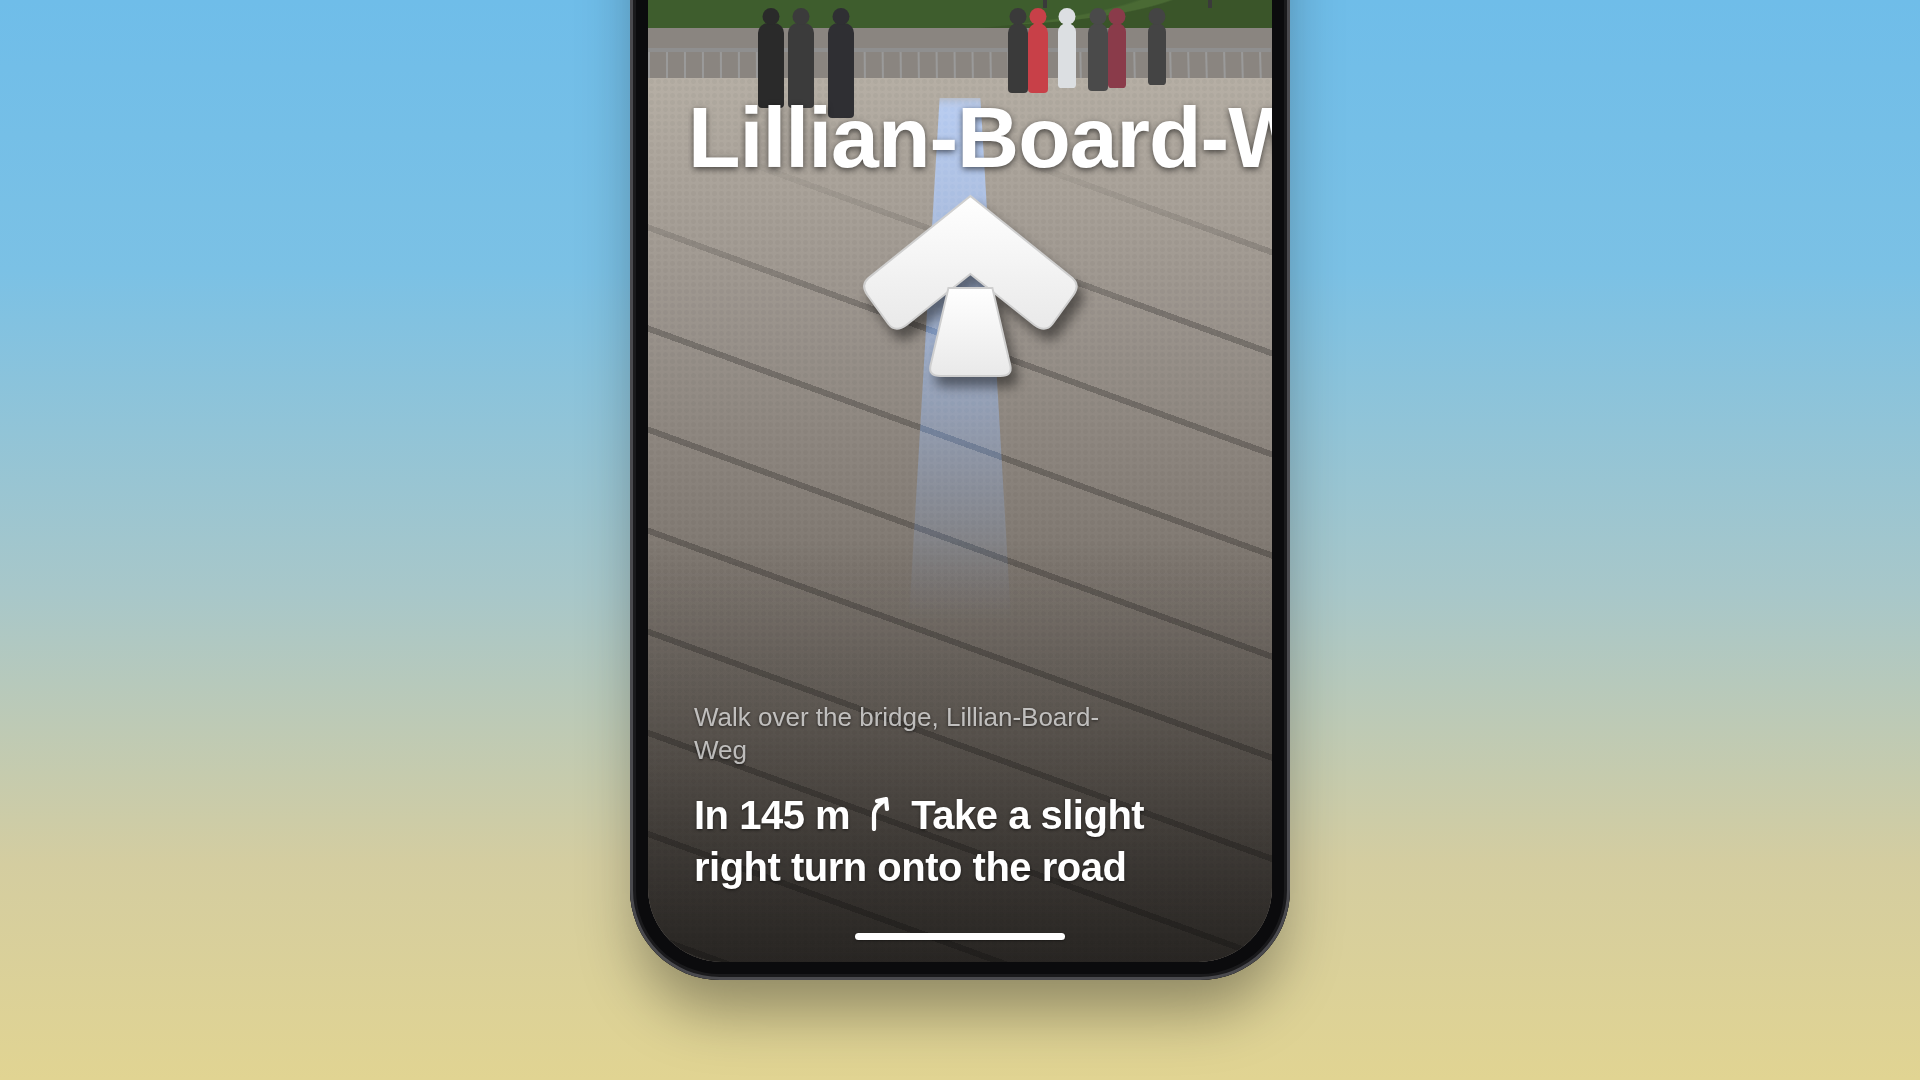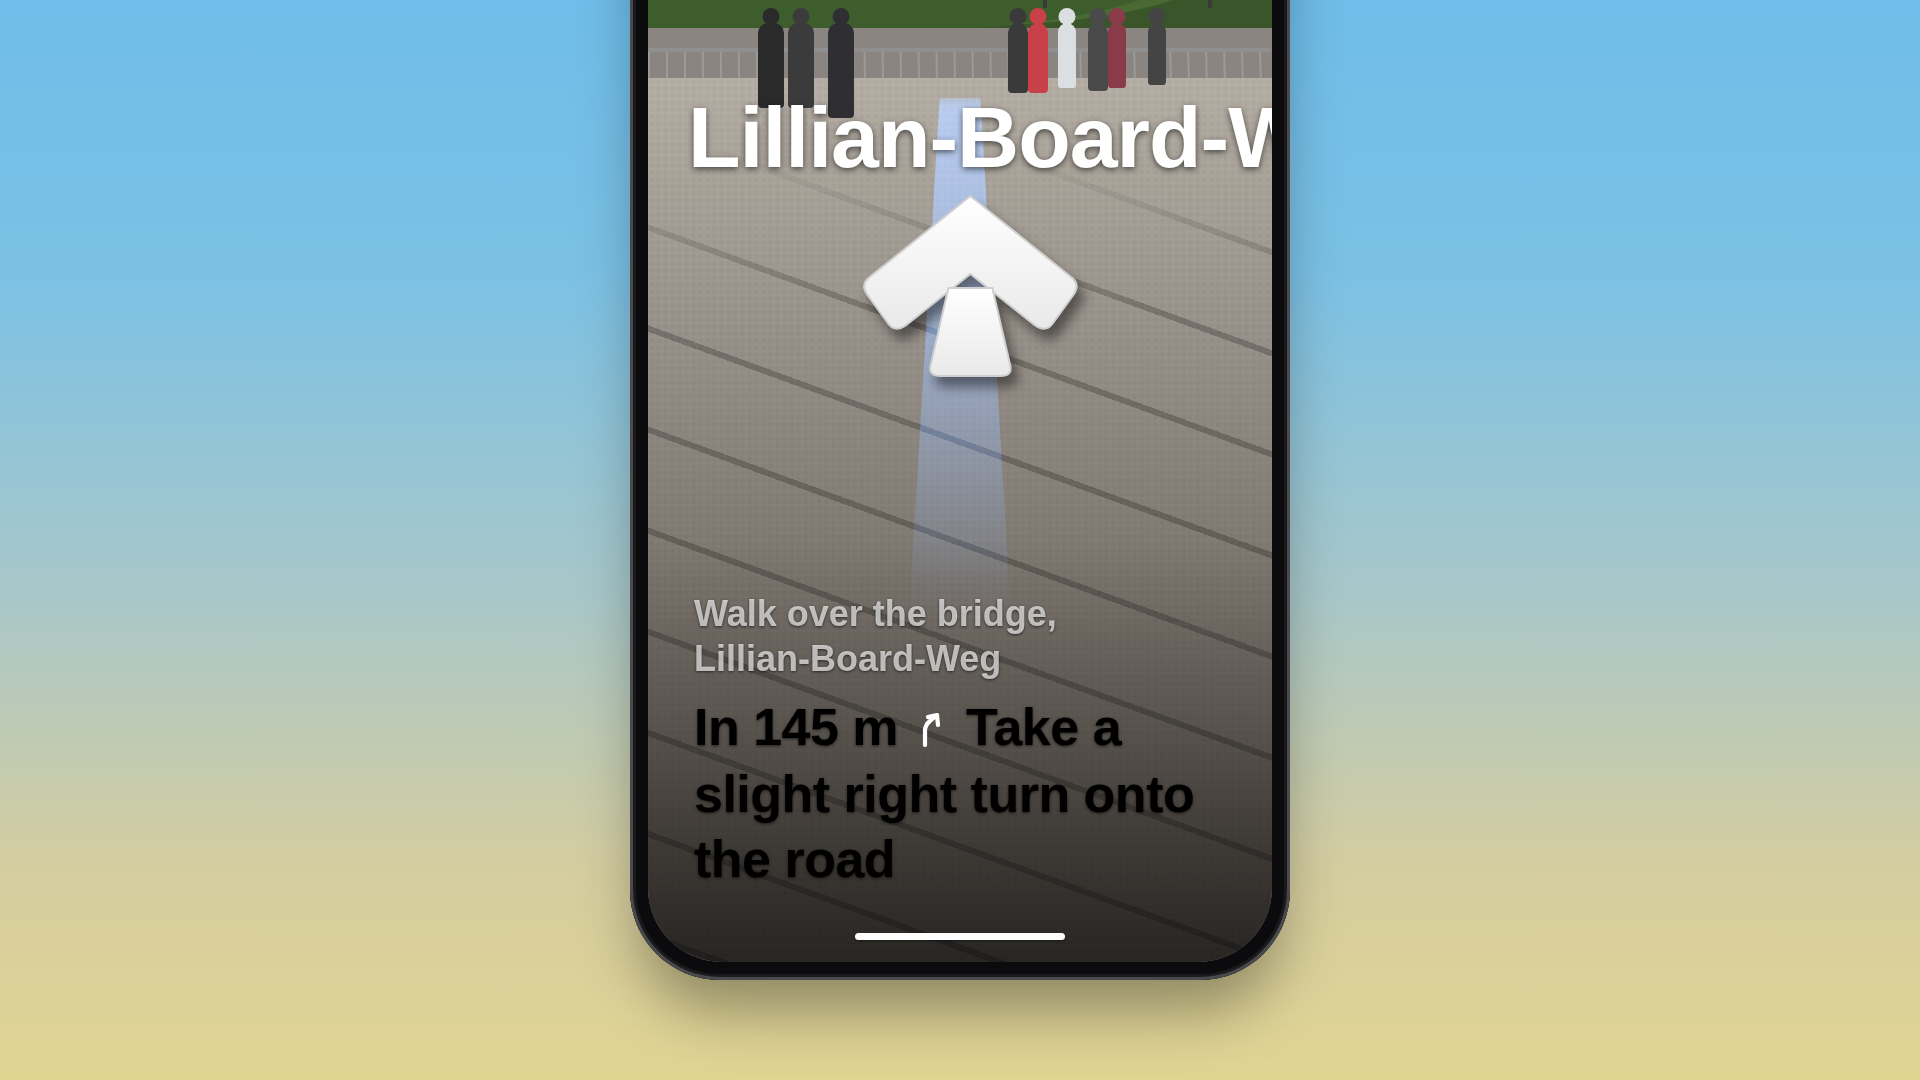--- a/index.html
+++ b/index.html
@@ -149,32 +149,32 @@
   .bottom-grad {
     position:absolute; left:0; right:0; bottom:0; height: 420px;
     background: linear-gradient(to top, rgba(10,10,10,.55) 0%, rgba(10,10,10,.25) 45%, rgba(10,10,10,0) 100%);
   }
   .directions {
     position:absolute; left: 46px; right: 46px; bottom: 70px;
     color:#fff;
     text-shadow: 0 1px 3px rgba(0,0,0,.6);
   }
   .dir-secondary {
-    font-size: 36px;
+    font-size: 26px;
+    line-height: 1.25;
+    font-weight: 400;
+    color: rgba(255,255,255,.68);
+    margin-bottom: 24px;
+    max-width: 440px;
+  }
+  .dir-primary {
+    font-size: 40px;
     line-height: 1.25;
     font-weight: 700;
-    color: rgba(255,255,255,.68);
-    margin-bottom: 14px;
-    max-width: 440px;
-  }
-  .dir-primary {
-    font-size: 52px;
-    line-height: 1.25;
-    font-weight: 700;
-    color:#000000;
+    color:#ffffff;
     letter-spacing: -.5px;
   }
   .dir-primary .icon-inline {
     display:inline-block; vertical-align: -2px; margin: 0 6px 0 4px;
   }
 
   .home-indicator {
     position:absolute; bottom: 22px; left:50%; transform:translateX(-50%);
     width: 210px; height: 7px; border-radius: 5px; background: #fff;
     box-shadow: 0 1px 2px rgba(0,0,0,.4);

